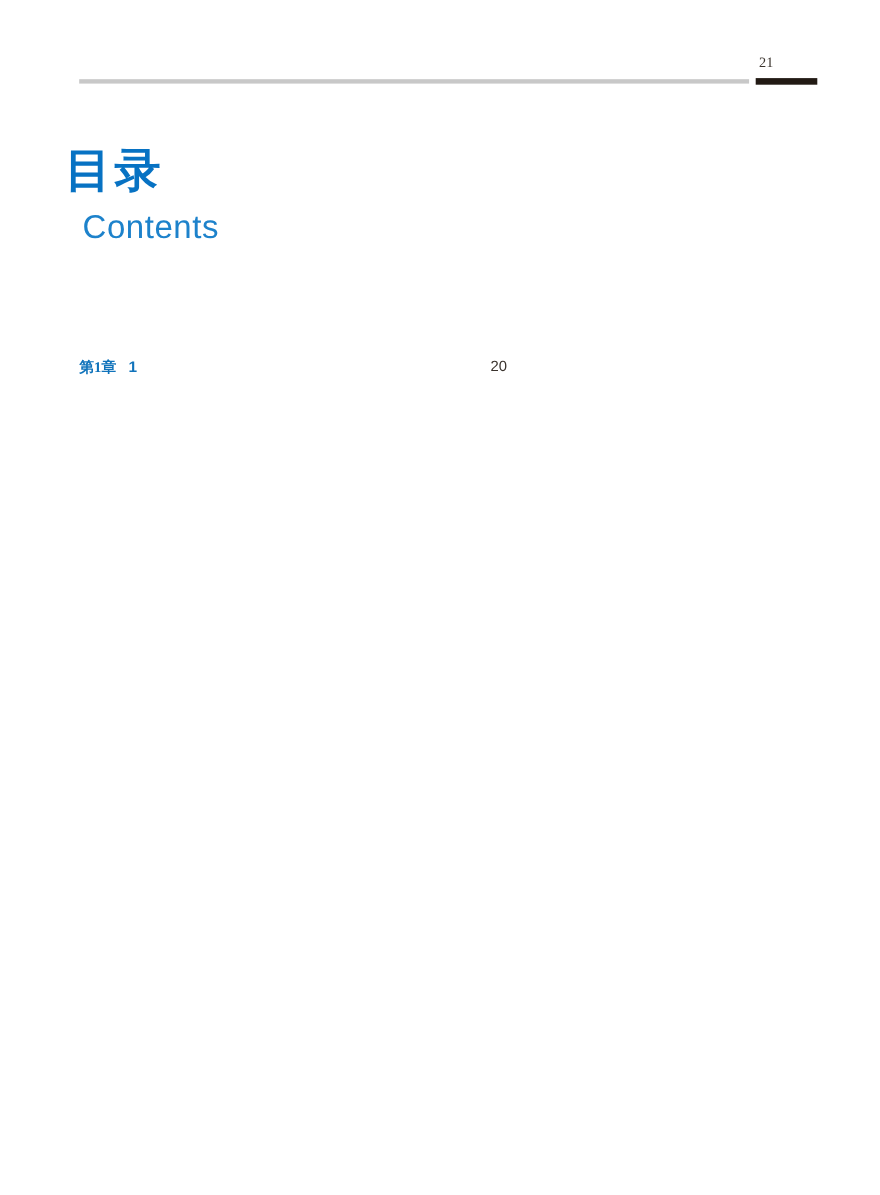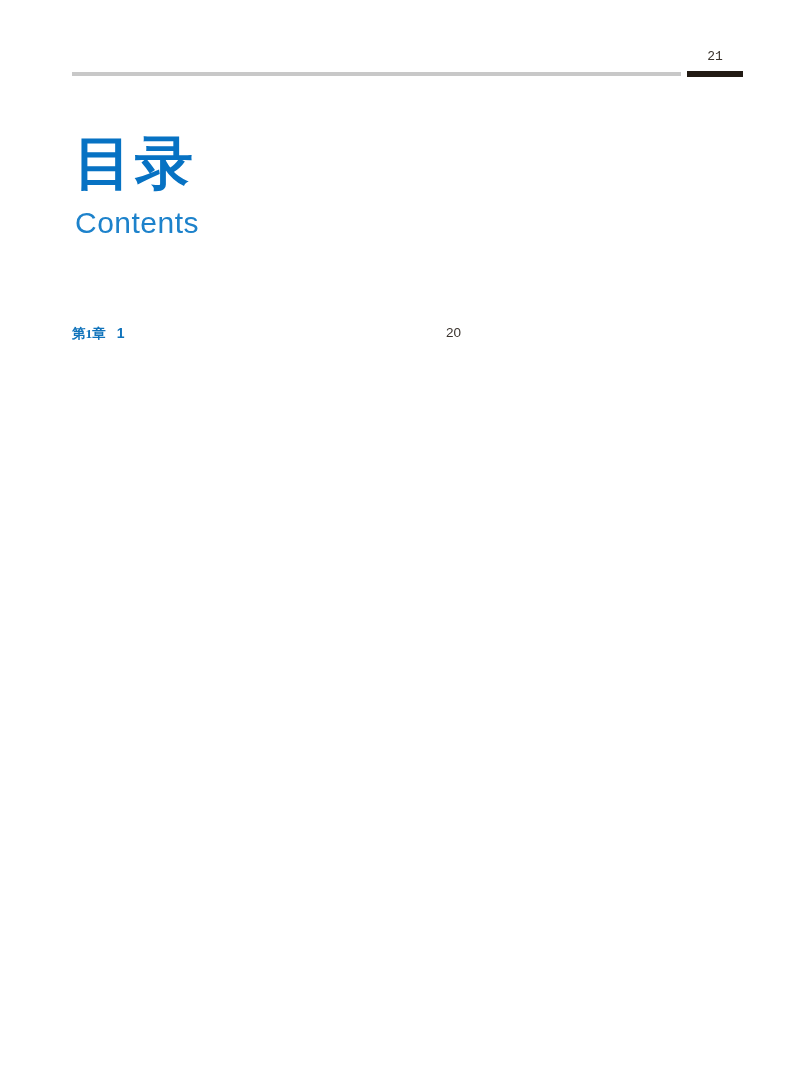--- a/index.html
+++ b/index.html
@@ -1,34 +1,34 @@
 <!DOCTYPE html>
 <html><head>
 <meta charset="utf-8">
 <style>
   html,body { margin:0; padding:0; background:#ffffff; }
   .page {
     position:relative; width:800px; height:1086px; background:#fff;
     font-family:"Liberation Serif", serif; overflow:hidden;
   }
   .pagenum {
-    position:absolute; top:49px; left:690px; width:50px; text-align:center;
-    font-family:Liberation Mono, monospace; font-size:13px; color:#3a332d;
+    position:absolute; top:49px; left:690px; width:50px; 
+    font-family:Liberation Serif, serif; font-size:13px; color:#3a332d;
   }
   .rule-gray { position:absolute; top:72px; left:72px; width:609px; height:4px; background:#c8c8c8; }
   .rule-dark { position:absolute; top:71px; left:687px; width:56px; height:6px; background:#221a14; }
   .title-cn {
-    position:absolute; top:134px; left:74px; margin:0;
-    font-family:"Liberation Sans", sans-serif; font-weight:bold; font-size:58px;
+    position:absolute; top:134px; left:59px; margin:0;
+    font-family:"Liberation Sans", sans-serif; font-weight:bold; font-size:42px;
     letter-spacing:3px; color:#0772c3; line-height:1;
   }
   .title-en {
     position:absolute; top:192px; left:75px;
     font-family:"Liberation Sans", sans-serif; font-weight:normal; font-size:30px;
-    color:#1d82cb; letter-spacing:0.5px; line-height:1;margin-top:16px;
+    color:#1d82cb; letter-spacing:0.5px; line-height:1;
   }
   .toc { position:absolute; top:322px; left:72px; display:flex; }
   .col { width:314px; }
   .col + .col { margin-left:34px; width:320px; }
   .row {
     display:flex; align-items:baseline; line-height:22.25px;
     font-size:14.5px; color:#3a332d; white-space:nowrap;
   }
   .row .label { flex:0 1 auto; min-width:0; overflow:hidden; }
   .row .page {

